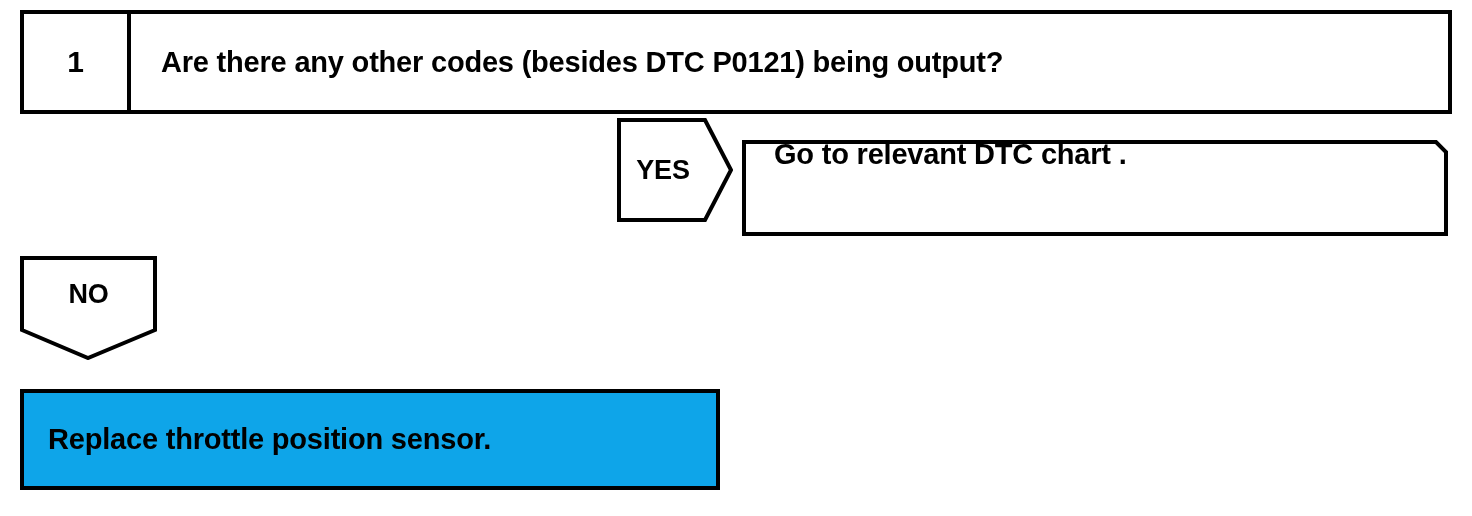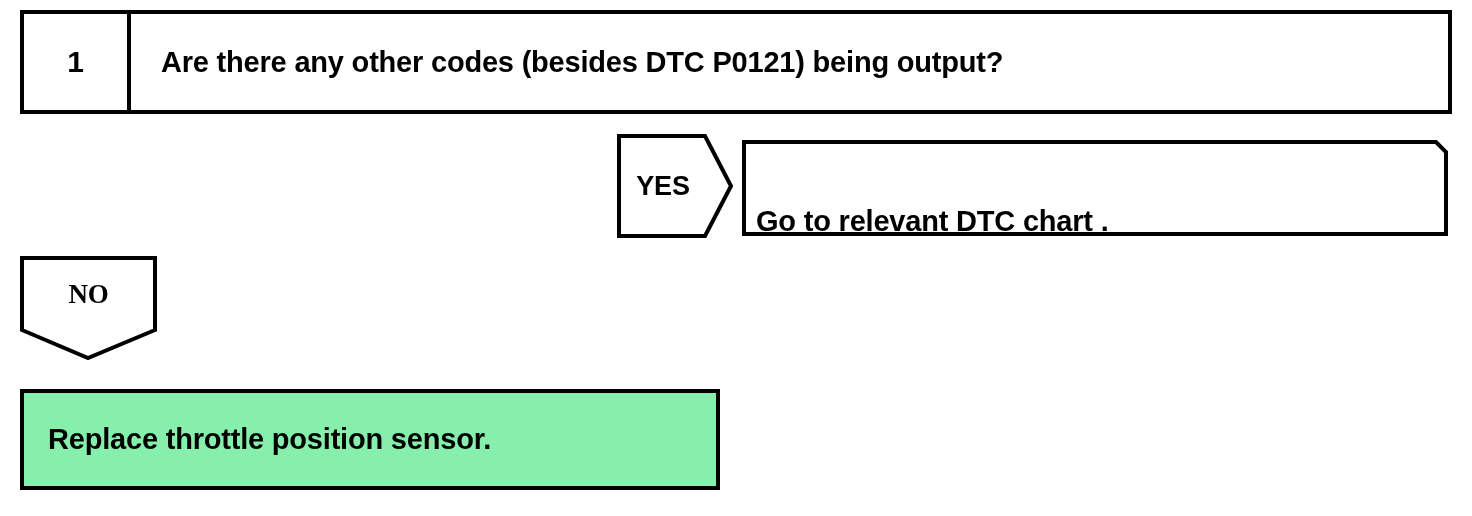--- a/index.html
+++ b/index.html
@@ -65,21 +65,21 @@
   }
 
   .step-question-cell .flow-text {
     font-size: 29px;
   }
 
   
   .branch-yes {
     position: absolute;
     left: 617px;
-    top: 134px;
+    top: 118px;
     width: 116px;
     height: 104px;
   }
 
   .branch-yes svg,
   .branch-no svg {
     position: absolute;
     left: 0;
     top: 0;
     display: block;
@@ -116,37 +116,36 @@
     display: block;
   }
 
   .result-box-yes .box-label {
     position: absolute;
     left: 0;
     top: 0;
     width: 100%;
     height: 100%;
     display: flex;
-    align-items: flex-end;
-    padding-left: 14px;
+    align-items: flex-start;
+    padding-left: 32px;
     box-sizing: border-box;
   }
 
   .result-box-yes .box-label .flow-text {
     font-size: 29px;
   }
 
   
   .branch-no {
     position: absolute;
     left: 20px;
     top: 256px;
     width: 137px;
     height: 104px;
-    font-family: Liberation Serif, serif;
   }
 
   .branch-no .branch-label {
     position: absolute;
     left: 0;
     top: 0;
     width: 137px;
     height: 76px;
     display: flex;
     align-items: center;
@@ -159,21 +158,21 @@
 
   
   .action-box {
     position: absolute;
     left: 20px;
     top: 389px;
     width: 700px;
     height: 101px;
     box-sizing: border-box;
     border: 4px solid #000000;
-    background: #86efac;
+    background: #0ea5e9;
     display: flex;
     align-items: center;
     padding-left: 24px;
   }
 
   .action-box .flow-text {
     font-size: 29px;
   }
 </style>
 </head>

